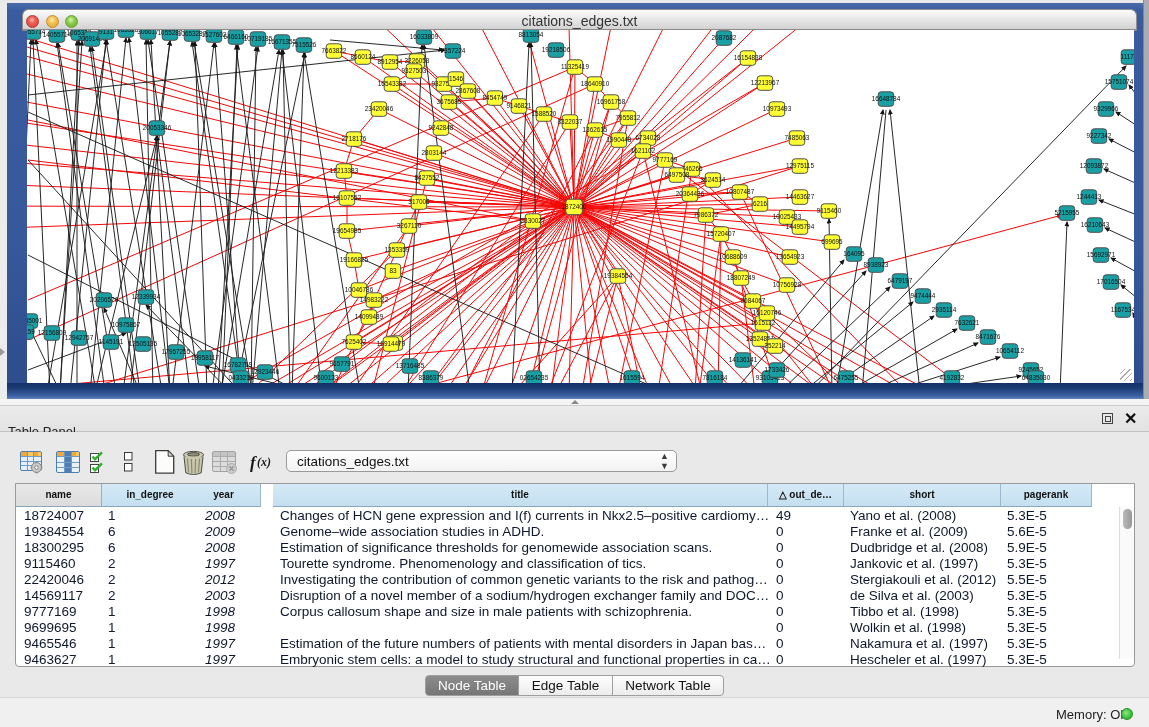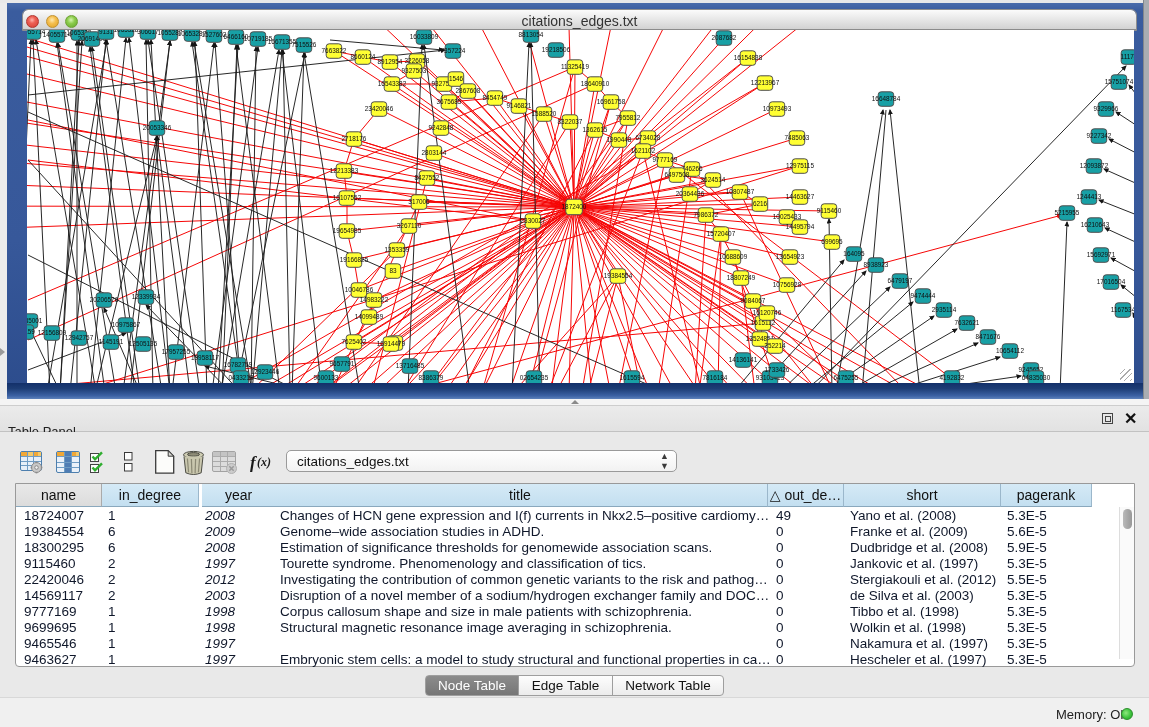--- a/index.html
+++ b/index.html
@@ -33,24 +33,24 @@
 #phead .float { position:absolute; left:1102px; top:7px; width:11px; height:11px; border:1.5px solid #444; }
 #phead .float:before { content:""; position:absolute; left:2px; top:2px; width:4px; height:4px; border:1.5px solid #444; }
 #phead .close { position:absolute; left:1124px; top:3px; font-size:16px; font-weight:bold; color:#111; }
 #pbody { position:absolute; left:0; top:432px; width:1149px; height:295px; background:#e9e9e9; }
 #combo { position:absolute; left:286px; top:450px; width:391px; height:22px; border:1px solid #9a9a9a; border-radius:5px;
   background:linear-gradient(180deg,#ffffff 0,#f2f2f2 100%); font-size:13.5px; color:#111; line-height:21px; padding-left:10px; }
 #combo .ud { position:absolute; right:7px; top:1px; font-size:9px; color:#3a3a3a; line-height:9.5px; }
 
 #tablebox { position:absolute; left:15px; top:483px; width:1120px; height:184px; background:#fff; border:1px solid #999; border-radius:0 0 4px 4px; }
 .th { position:absolute; top:484px; height:23px; background:linear-gradient(180deg,#d5eaf6 0,#c3dff0 100%);
-  border-right:1px solid #9bb7cb; border-bottom:1px solid #8aa8bd; font-size:14px; color:#111; text-align:center; line-height:22px; }
+  border-right:1px solid #9bb7cb; border-bottom:1px solid #8aa8bd; font-size:10px; color:#111; text-align:center; line-height:22px;font-weight:bold; }
 #th1 { left:16px; width:86px; background:linear-gradient(180deg,#e8e8e8 0,#dcdcdc 100%); border-right:1px solid #aaa; }
 #th2 { left:102px; width:97px; }
-#th3 { left:202px; width:74px; }
+#th3 { left:187px; width:74px; }
 #th4 { left:273px; width:495px; }
 #th5 { left:768px; width:76px; }
 #th6 { left:844px; width:157px;text-align:center; }
 #th7 { left:1001px; width:91px; }
 .tr { position:absolute; left:16px; width:1076px; height:16px; font-size:13.5px; color:#0f172a; white-space:nowrap; }
 .tr span { position:absolute; top:0; line-height:16px; }
 .c1 { left:8px; } .c2 { left:92px; } .c3 { left:189px;font-style:italic; } .c4 { left:264px; width:492px; overflow:hidden; text-overflow:ellipsis; }
 .c5 { left:760px; } .c6 { left:834px; } .c7 { left:991px; }
 #vscroll { position:absolute; left:1119px; top:507px; width:15px; height:152px; background:#fafafa; border-left:1px solid #ddd; }
 #vthumb { position:absolute; left:3px; top:2px; width:9px; height:20px; background:linear-gradient(90deg,#b9b9b9,#989898); border-radius:5px; }
@@ -1097,29 +1097,29 @@
       <span class="c3">1998</span>
       <span class="c4">Corpus callosum shape and size in male patients with schizophrenia.</span>
       <span class="c5">0</span>
       <span class="c6">Tibbo et al. (1998)</span>
       <span class="c7">5.3E-5</span>
     </div>
 <div class="tr" style="top:620px">
       <span class="c1">9699695</span>
       <span class="c2">1</span>
       <span class="c3">1998</span>
-      <span class="c4">Structural magnetic resonance image averaging in schizophrenia.</span>
       <span class="c5">0</span>
       <span class="c6">Wolkin et al. (1998)</span>
       <span class="c7">5.3E-5</span>
     </div>
 <div class="tr" style="top:636px">
       <span class="c1">9465546</span>
       <span class="c2">1</span>
       <span class="c3">1997</span>
+      <span class="c4">Estimation of the future numbers of patients with mental disorders in Japan base…</span>
       <span class="c5">0</span>
       <span class="c6">Nakamura et al. (1997)</span>
       <span class="c7">5.3E-5</span>
     </div>
 <div class="tr" style="top:652px">
       <span class="c1">9463627</span>
       <span class="c2">1</span>
       <span class="c3">1997</span>
       <span class="c4">Embryonic stem cells: a model to study structural and functional properties in car…</span>
       <span class="c5">0</span>

